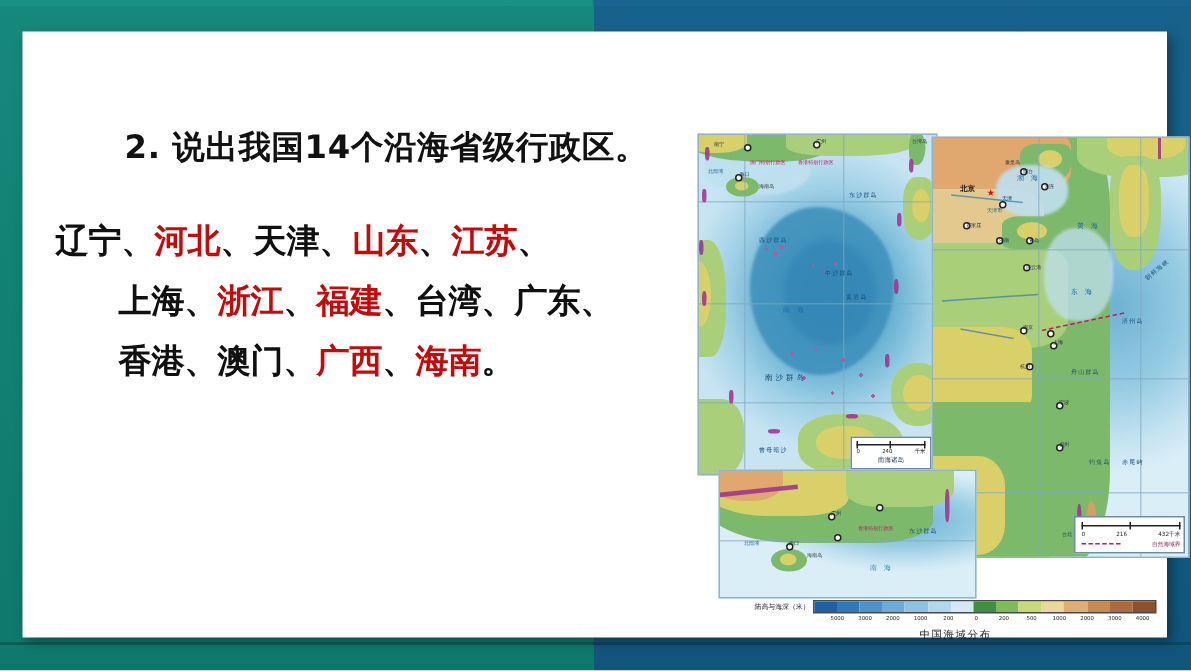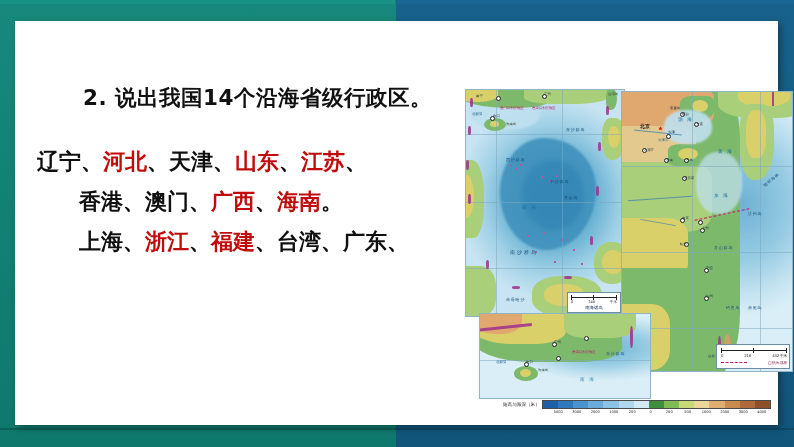--- a/index.html
+++ b/index.html
@@ -135,22 +135,22 @@
   <div class="bg-botline"></div>
 
   <div class="card">
 
     <div class="textcol">
 
       <div class="qtitle">2. 说出我国14个沿海省级行政区。</div>
 
       <div class="plist">
         <div class="pline"><span class="plain">辽宁</span><span class="plain">、</span><span class="hl">河北</span><span class="plain">、</span><span class="plain">天津</span><span class="plain">、</span><span class="hl">山东</span><span class="plain">、</span><span class="hl">江苏</span><span class="plain">、</span></div>
+        <div class="pline indent"><span class="plain">上海</span><span class="plain">、</span><span class="hl">浙江</span><span class="plain">、</span><span class="hl">福建</span><span class="plain">、</span><span class="plain">台湾</span><span class="plain">、</span><span class="plain">广东</span><span class="plain">、</span></div>
         <div class="pline indent"><span class="plain">香港</span><span class="plain">、</span><span class="plain">澳门</span><span class="plain">、</span><span class="hl">广西</span><span class="plain">、</span><span class="hl">海南</span><span class="plain">。</span></div>
-        <div class="pline indent"><span class="plain">上海</span><span class="plain">、</span><span class="hl">浙江</span><span class="plain">、</span><span class="hl">福建</span><span class="plain">、</span><span class="plain">台湾</span><span class="plain">、</span><span class="plain">广东</span><span class="plain">、</span></div>
       </div>
 
     </div>
 
     <div class="mapwrap">
 
       <div class="panel scs">
         <div class="ocean"></div>
 
         <div class="deep" style="left:34px;top:48px;width:96px;height:112px;"></div>
@@ -404,17 +404,18 @@
             <span>1000</span>
             <span>200</span>
             <span>0</span>
             <span>200</span>
             <span>500</span>
             <span>1000</span>
             <span>2000</span>
             <span>3000</span>
             <span>4000</span>
           </div>
+        <div class="legcap">中国海域分布</div>
       </div>
 
     </div>
   </div>
 </div>
 
 </body></html>

